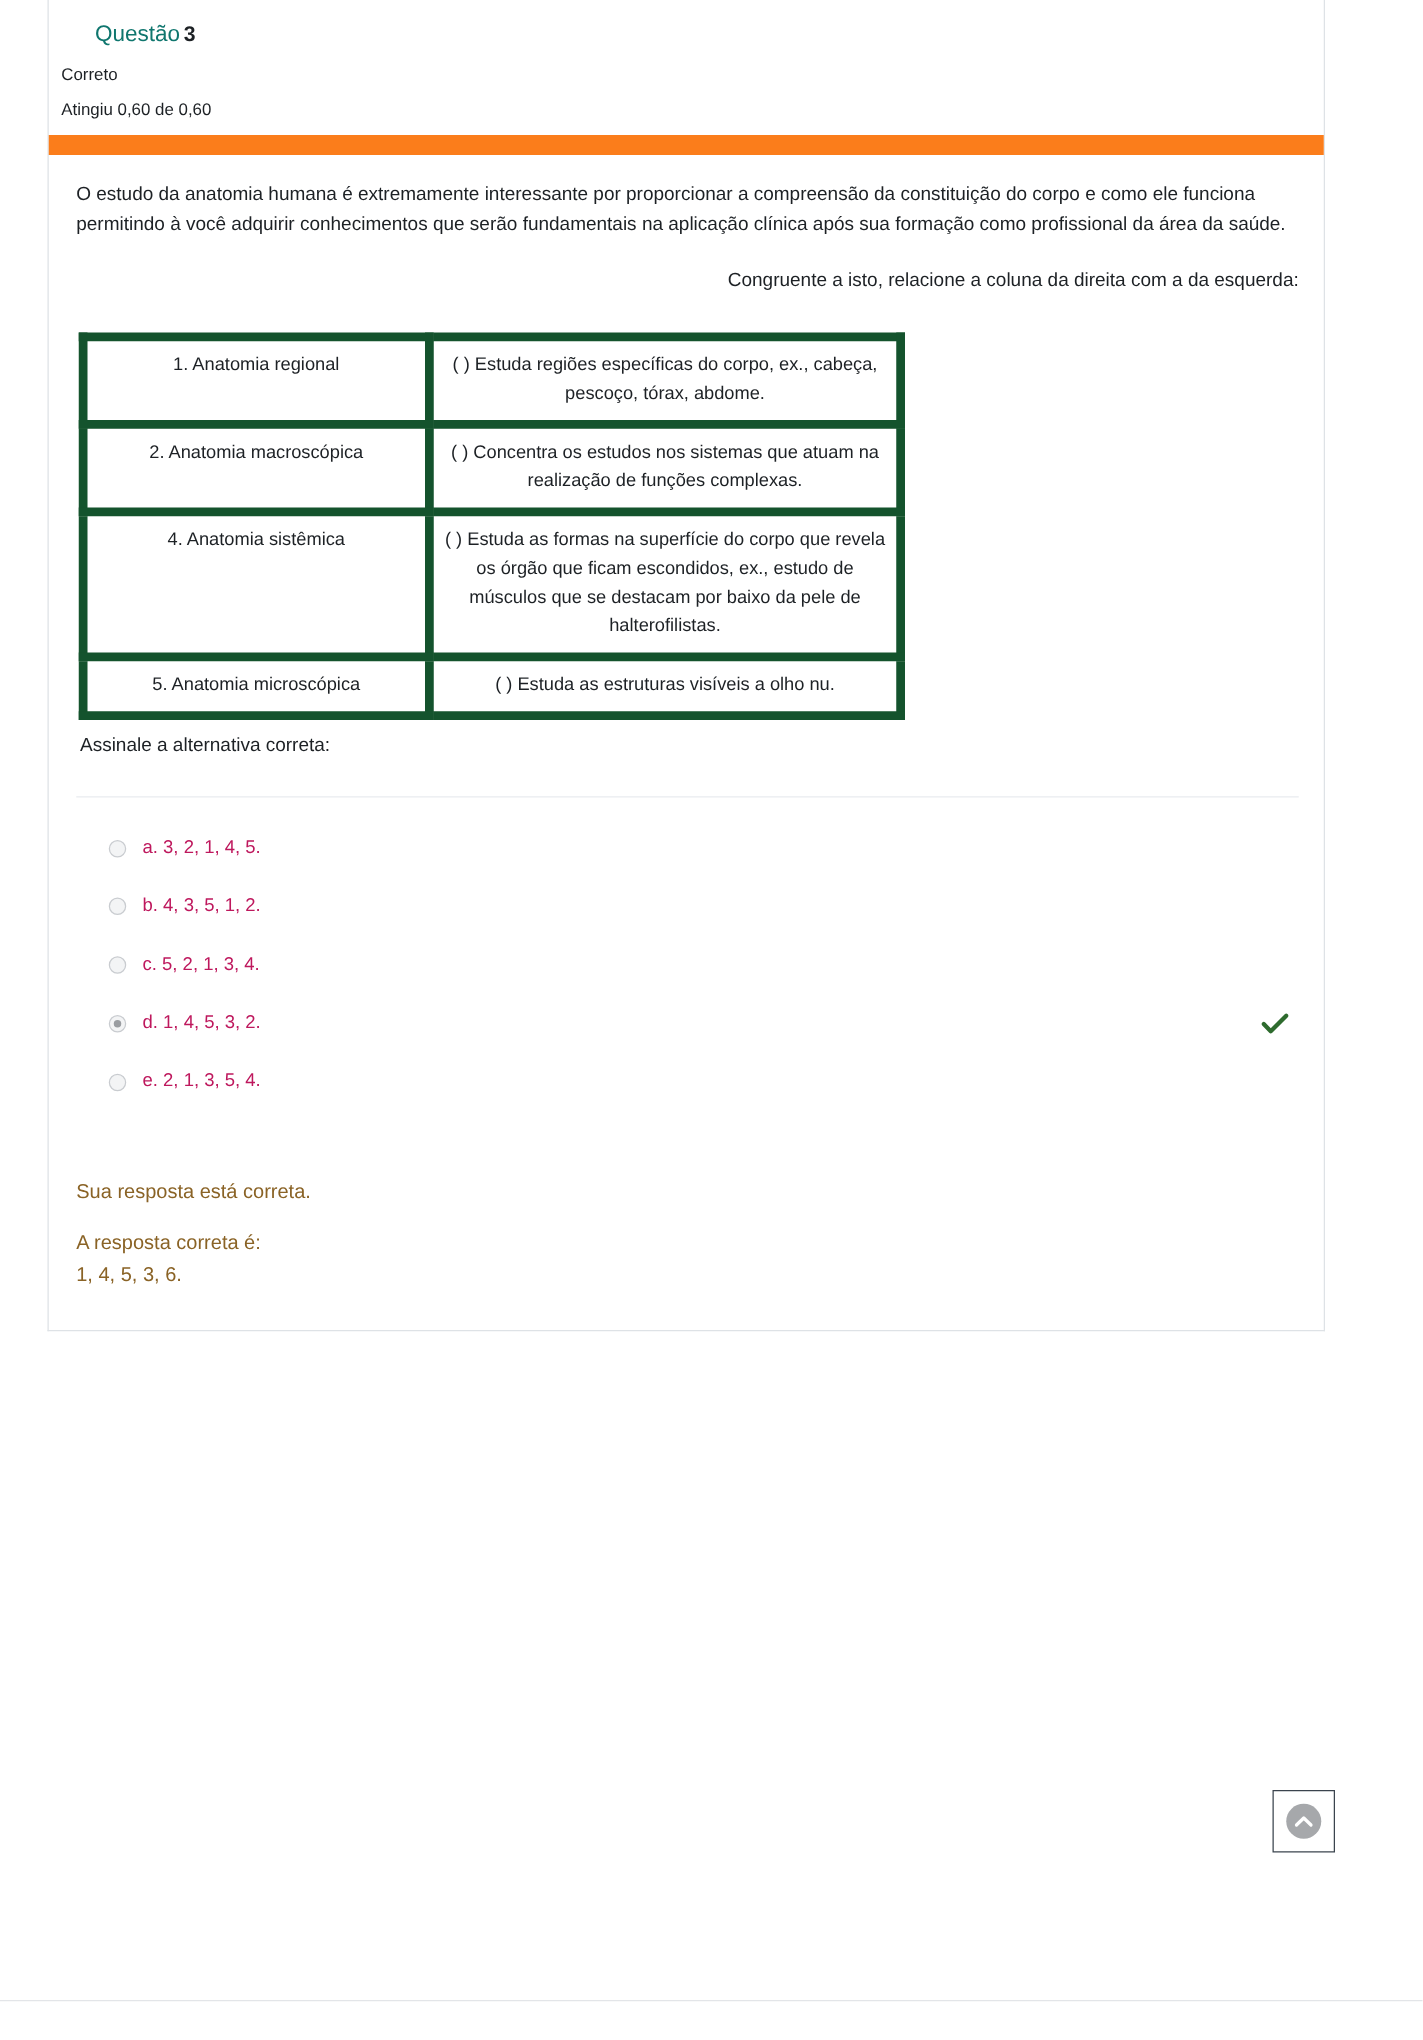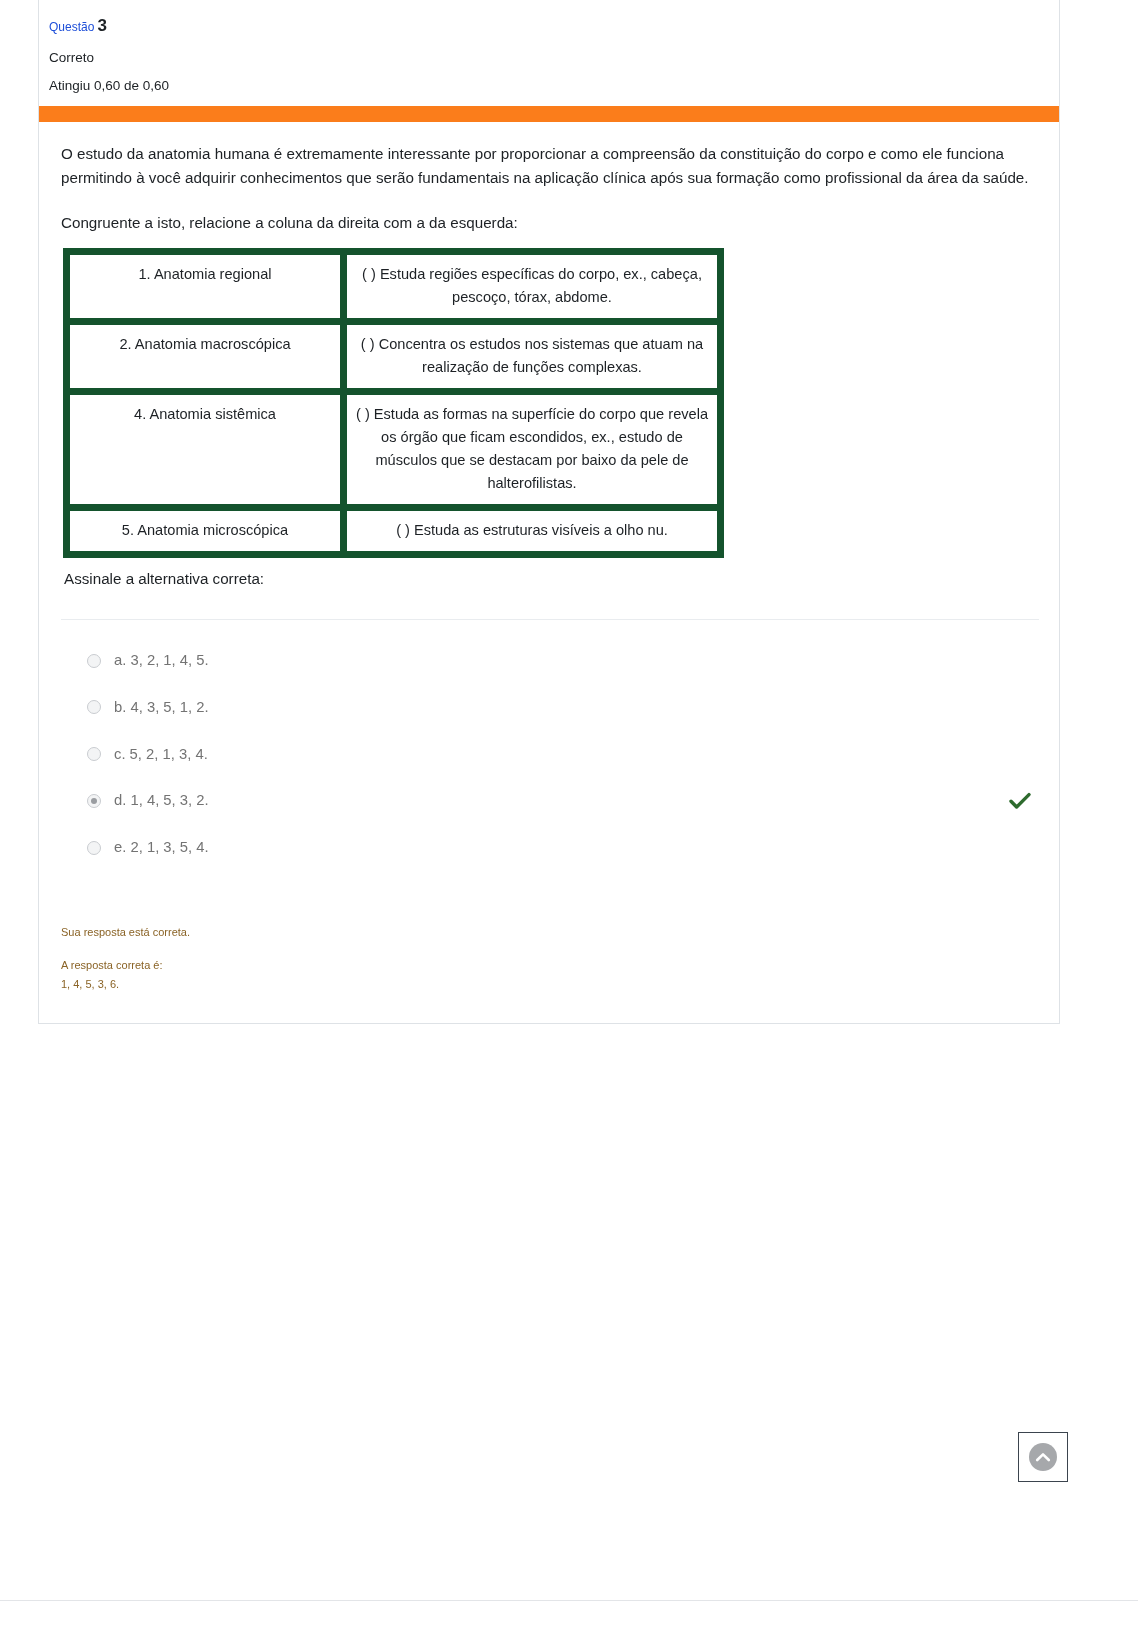--- a/index.html
+++ b/index.html
@@ -35,21 +35,21 @@
     padding: 14px 0 10px 10px;
   }
   .q-info-row {
     font-size: 13.5px;
     color: #1d2125;
     line-height: 1.45;
     margin-bottom: 9px;
     white-space: nowrap;
   }
   .q-info-row:last-child { margin-bottom: 0; }
-  .q-number-label { font-size: 12px; color: #1d4ed8; }
+  .q-number-label { font-size: 18px; color: #0f766e; margin-left: 27px; }
   .q-number-value {
     font-size: 17px;
     font-weight: bold;
     color: #1d2125;
     margin-left: 3px;
   }
 
   
   .status-bar {
     height: 16px;
@@ -62,21 +62,21 @@
     padding: 20px 20px 30px 22px;
   }
 
   .qtext p {
     margin: 0 0 16px 0;
     font-size: 15.2px;
     line-height: 1.62;
     color: #1d2125;
   }
   .qtext p.lead { margin-bottom: 20px; }
-  .qtext p.prompt { margin-bottom: 12px; }
+  .qtext p.prompt { margin-bottom: 28px; text-align: right; }
 
   
   table.match-table {
     border-collapse: collapse;
     table-layout: fixed;
     width: 618px;
     margin: 0 0 0 2px;
   }
   table.match-table td {
     border: 7px solid #14532d;
@@ -136,37 +136,37 @@
     position: absolute;
     left: 3px;
     top: 3px;
     width: 6px;
     height: 6px;
     border-radius: 50%;
     background: #9a9da1;
   }
   .option-label {
     font-size: 14.8px;
-    color: #737373;
+    color: #be185d;
     margin-left: 13px;
     line-height: 1.4;
   }
   .correct-tick {
     position: absolute;
     right: 8px;
     top: 50%;
     transform: translateY(-50%);
     line-height: 0;
   }
 
   
   .feedback {
     margin-top: 66px;
     color: #8a6326;
-    font-size: 11px;
+    font-size: 16px;
     line-height: 1.55;
   }
   .feedback .fb-line { margin-bottom: 16px; }
   .feedback .fb-correct-head { margin-bottom: 2px; }
   .feedback .fb-correct-val { margin-bottom: 0; }
 
   
   .scroll-top {
     position: absolute;
     left: 1018px;

